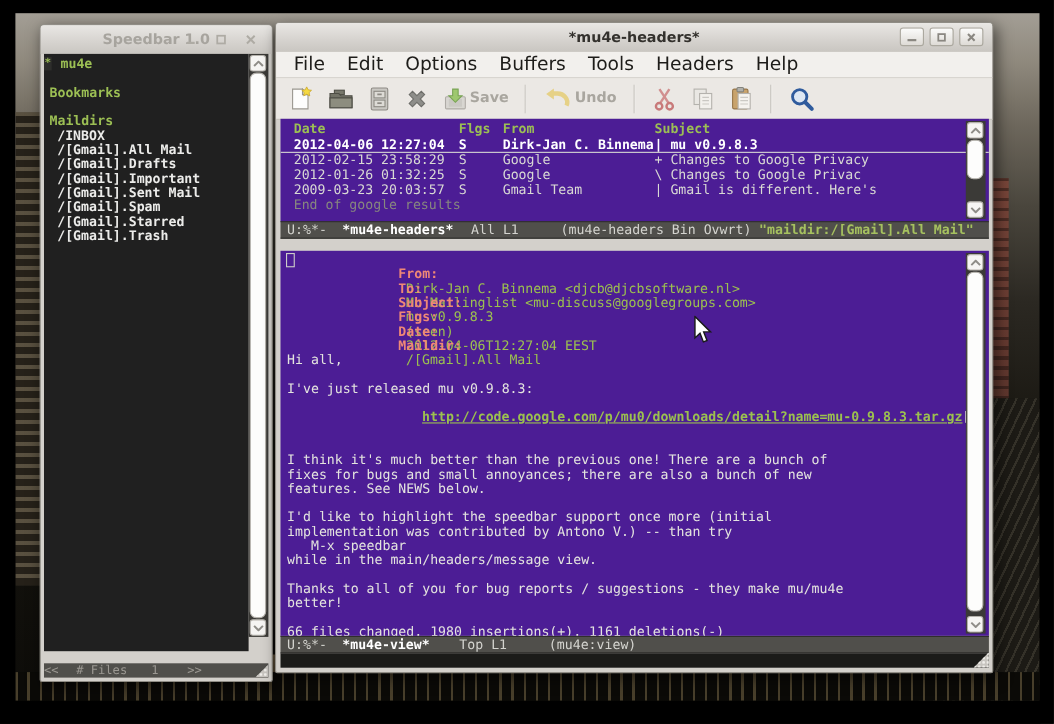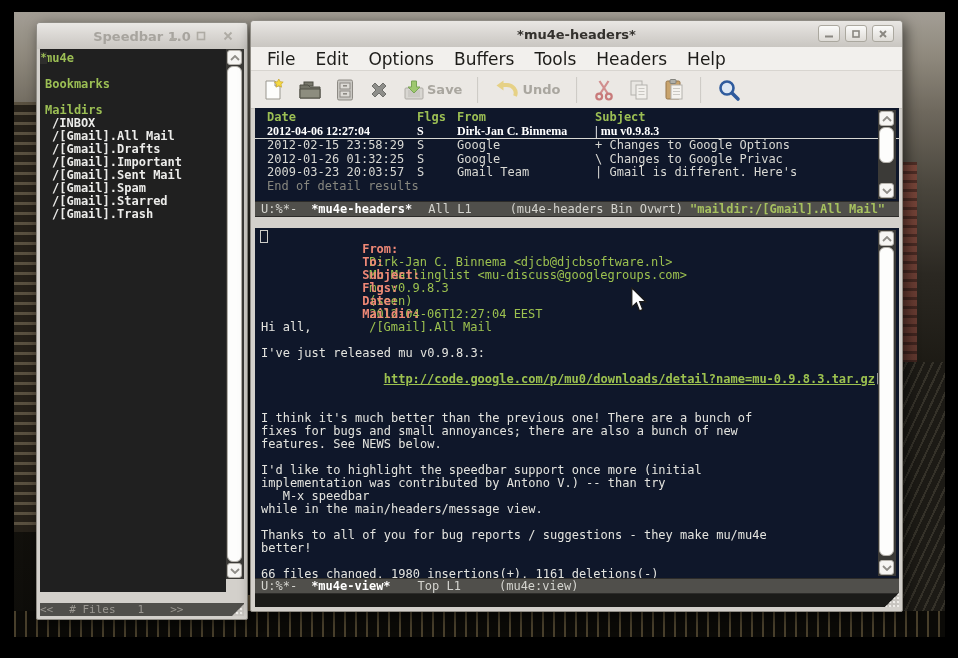--- a/index.html
+++ b/index.html
@@ -32,21 +32,21 @@
   .tb-btn{width:22px;height:17px;border:1px solid #aba89f;border-radius:3px;box-sizing:border-box;
           background:linear-gradient(180deg,#fbfbfa,#dedbd6);display:flex;align-items:center;justify-content:center;}
   .tb-btn.flat{border-color:transparent;background:none;}
   
   .speedbar{left:36px;top:22px;width:212px;height:598px;}
   .sb-content{position:absolute;left:3px;top:26px;right:21px;bottom:27px;background:#202020;overflow:hidden;
       font-family:"DejaVu Sans Mono","Liberation Mono",monospace;font-size:12px;font-weight:bold;
       line-height:13px;color:#ececea;padding:3px 0 0 5px;}
   .sb-marker-tile{position:absolute;left:0;top:3px;width:7px;height:12px;background:#2e2e2c;
       color:#9cbf54;font-size:10px;line-height:11px;text-align:center;}
-  .sb-root{color:#9cbf54;}
+  .sb-root{margin-left:10px;color:#9cbf54;}
   .sb-heading{color:#9cbf54;margin-top:13px;}
   .sb-item{margin-left:7px;white-space:pre;}
   .sb-scroll{position:absolute;right:3px;top:26px;width:18px;bottom:40px;background:#3b3a37;}
   .sb-status{position:absolute;left:3px;right:3px;bottom:3px;height:13px;background:#504f4b;
       font-family:"DejaVu Sans Mono","Liberation Mono",monospace;font-size:11px;color:#9b9892;
       display:flex;align-items:center;white-space:pre;overflow:hidden;}
   .sb-status span{display:inline-block;}
   .st-files{margin-left:16px;} .st-count{margin-left:22px;} .st-right{margin-left:26px;}
   
   .vscroll{position:absolute;width:18px;background:#3b3a37;}
@@ -58,28 +58,28 @@
   
   .main{left:250px;top:20px;width:653px;height:592px;}
   .menubar{height:23px;background:#f2f0ed;border-bottom:1px solid #d8d5d0;display:flex;align-items:center;padding-left:6px;}
   .menu-item{font-size:17px;color:#1d1c19;padding:2px 10px;}
   .toolbar{height:37px;background:#ebe8e4;border-bottom:1px solid #c6c3bd;display:flex;align-items:center;
            padding-left:12px;gap:13px;}
   .tool{display:flex;align-items:center;gap:2px;}
   .tool-label{font-size:13px;color:#a9a69f;font-weight:bold;}
   .tool-sep{width:2px;height:26px;background:linear-gradient(90deg,#c2bfb9,#f4f2ef);margin:0 2px;}
   .frame-body{position:absolute;left:4px;right:3px;top:87px;bottom:4px;display:flex;flex-direction:column;}
-  .pane{position:relative;background:#0f172a;overflow:hidden;
+  .pane{position:relative;background:#4c1d95;overflow:hidden;
         font-family:"DejaVu Sans Mono","Liberation Mono",monospace;font-size:12px;line-height:13px;color:#d9d9d4;}
   .headers-pane{height:93px;padding-top:3px;box-sizing:border-box;}
   .hrow,.hheader{display:flex;position:relative;padding-left:12px;padding-right:27px;height:13.5px;align-items:center;}
   .hheader{color:#9cbf54;font-weight:bold;}
   .hc{white-space:pre;overflow:hidden;flex-shrink:0;}
   .hc.c-date{width:150px;} .hc.c-flags{width:40px;} .hc.c-from{width:138px;} .hc.c-subject{flex:1;width:auto;}
-  .hrow.current{color:#ffffff;font-weight:bold;border-bottom:1px solid #d8d8d3;font-family:Liberation Serif, serif;}
+  .hrow.current{color:#ffffff;font-weight:bold;border-bottom:1px solid #d8d8d3;}
   .trunc{display:none;position:absolute;right:4px;top:3px;width:0;height:0;
          border-left:6px solid #c2d58a;border-top:4px solid transparent;border-bottom:4px solid transparent;}
   .hrow.truncated .trunc{display:block;}
   .hfooter{color:#87877f;padding-left:2px;}
   .modeline{height:16px;background:#504f4b;border-top:1px solid #2c2b29;border-bottom:1px solid #2c2b29;
      font-family:"DejaVu Sans Mono","Liberation Mono",monospace;font-size:12px;color:#d4d4cf;
      display:flex;align-items:center;padding-left:6px;white-space:pre;overflow:hidden;box-sizing:border-box;}
   .ml-buffer{font-weight:bold;color:#fff;margin-left:14px;}
   .ml-pos{margin-left:16px;} .ml-modes{margin-left:38px;}
   .ml-query{margin-left:7px;color:#a6c15f;font-weight:bold;}
@@ -304,21 +304,21 @@
               <span class="hc c-flags">S</span>
               <span class="hc c-from">Dirk-Jan C. Binnema</span>
               <span class="hc c-subject">| mu v0.9.8.3</span>
 
             </div>
 
             <div class="hrow truncated">
               <span class="hc c-date">2012-02-15 23:58:29</span>
               <span class="hc c-flags">S</span>
               <span class="hc c-from">Google</span>
-              <span class="hc c-subject">+ Changes to Google Options</span>
+              <span class="hc c-subject">+ Changes to Google Privacy</span>
               <span class="trunc truncated"></span>
 
             </div>
 
             <div class="hrow truncated">
               <span class="hc c-date">2012-01-26 01:32:25</span>
               <span class="hc c-flags">S</span>
               <span class="hc c-from">Google</span>
               <span class="hc c-subject">\ Changes to Google Privac</span>
               <span class="trunc truncated"></span>
@@ -327,21 +327,21 @@
 
             <div class="hrow truncated">
               <span class="hc c-date">2009-03-23 20:03:57</span>
               <span class="hc c-flags">S</span>
               <span class="hc c-from">Gmail Team</span>
               <span class="hc c-subject">| Gmail is different. Here's</span>
               <span class="trunc truncated"></span>
 
             </div>
           </div>
-        <div class="hfooter" style="padding-left:12px">End of detail results</div>
+        <div class="hfooter" style="padding-left:12px">End of google results</div>
         <div class="vscroll" style="top:2px;bottom:2px;right:3px;">
           <span class="sc-btn top">
             <svg width="10" height="6" viewBox="0 0 10 6">
                 <path d="M1 5 L5 1 L9 5" stroke="#8f8d88" stroke-width="1.8" fill="none"></path>
               </svg>
             </span>
           <span class="sc-thumb" style="top:17px;height:36px;"></span>
           <span class="sc-btn bottom">
             <svg width="10" height="6" viewBox="0 0 10 6">
                 <path d="M1 1 L5 5 L9 1" stroke="#8f8d88" stroke-width="1.8" fill="none"></path>

